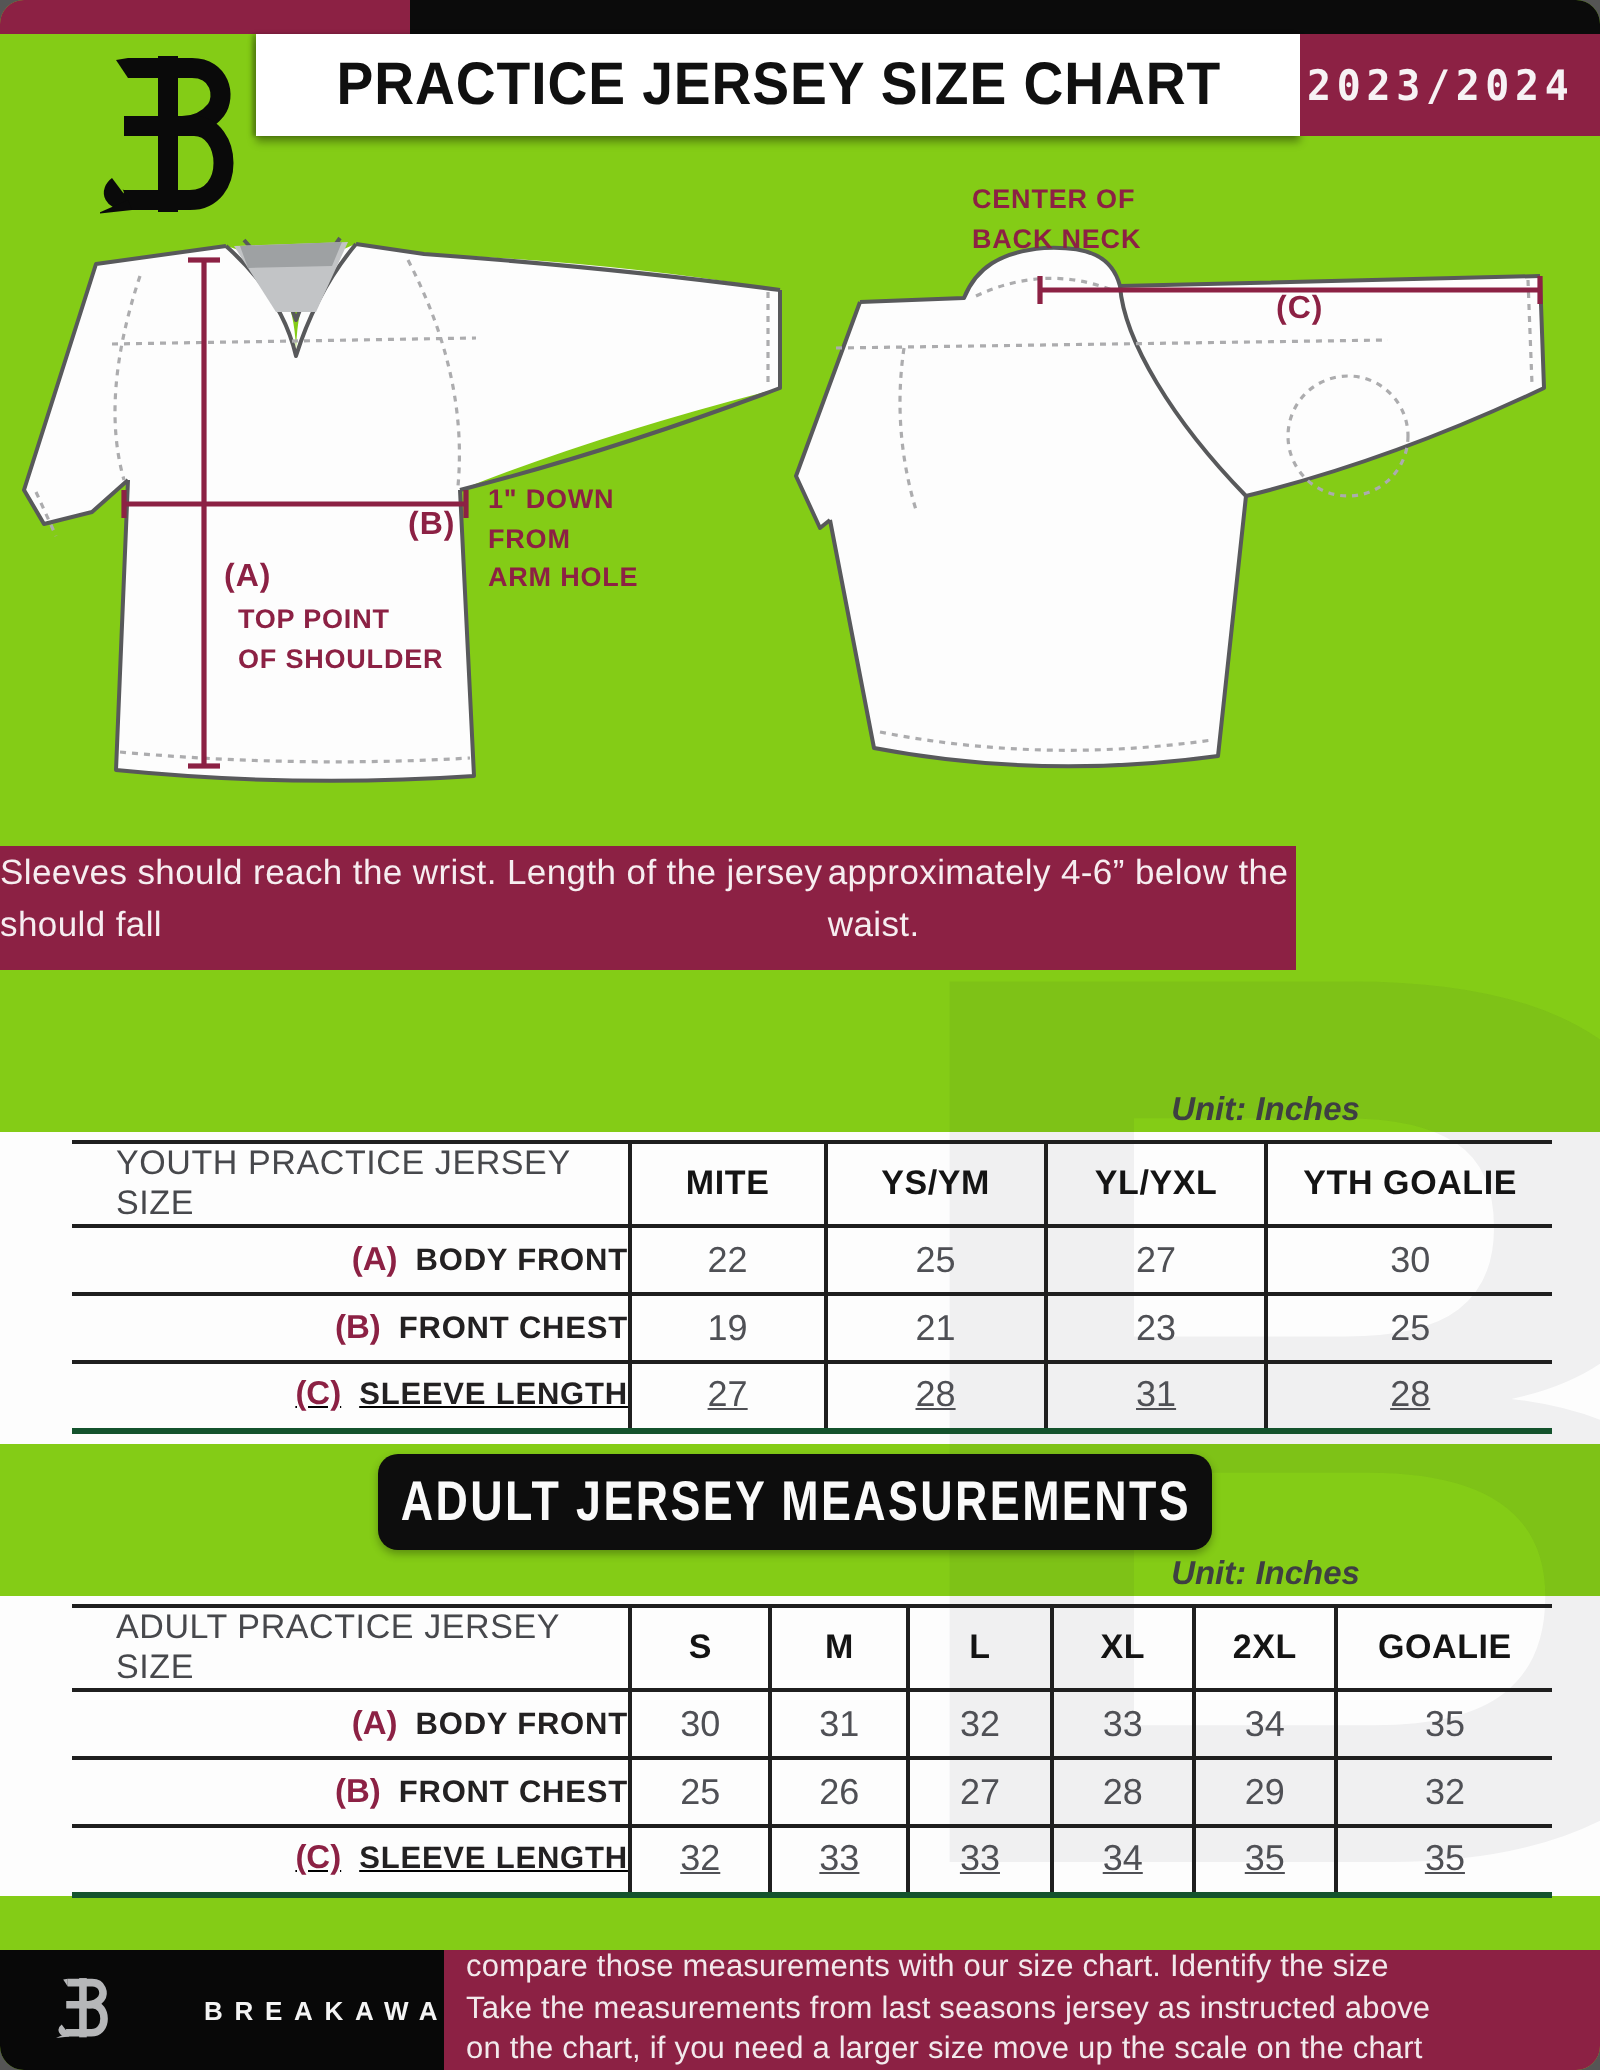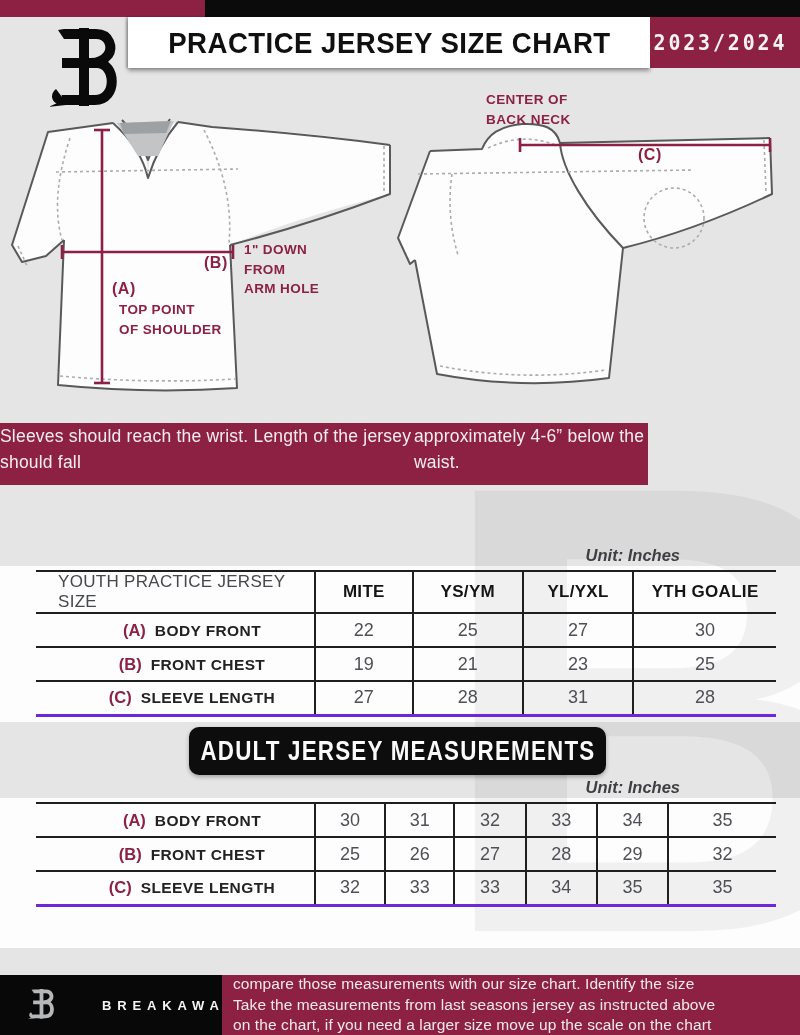--- a/index.html
+++ b/index.html
@@ -1,18 +1,18 @@
 <!DOCTYPE html>
 <html><head>
 <meta charset="utf-8">
 <style>
   * { margin:0; padding:0; box-sizing:border-box; }
   body { background:#555; font-family:"Liberation Sans", sans-serif; }
   #canvas { position:relative; width:800px; height:1035px; margin:0 auto;
-            background:#e5e5e5; overflow:hidden; }
+            background:#84cc16; overflow:hidden;border-radius:12px; }
 
   
   .strip-maroon { position:absolute; left:0; top:0; width:205px; height:17px; background:#8C2144; }
   .strip-black  { position:absolute; left:205px; top:0; width:595px; height:17px; background:#0B0B0B; }
   .title-box { position:absolute; left:128px; top:17px; width:522px; height:51px; background:#FFFFFF;
                display:flex; align-items:center; justify-content:center;
                box-shadow:0 3px 4px rgba(0,0,0,.35), -2px 0 2px rgba(0,0,0,.25); z-index:5; }
   .title-box h1 { font-size:30px; font-weight:bold; color:#101010; letter-spacing:.5px;
                   transform:scaleX(.92); white-space:nowrap; }
   .year-box { position:absolute; left:650px; top:17px; width:170px; height:51px; background:#8C2144;
@@ -46,27 +46,27 @@
   .section-bar span { color:#FAFAFA; font-size:28px; font-weight:bold; letter-spacing:1.5px;
                       transform:scaleX(.80); white-space:nowrap; }
   .unit-line { position:absolute; left:0; width:680px; text-align:right; z-index:3;
                font-style:italic; font-size:16.5px; font-weight:600; color:#3E3F42; }
   #unit-youth { top:546px; } #unit-adult { top:778px; }
 
   table.size-table { position:absolute; left:36px; width:740px; border-collapse:collapse;
                      table-layout:fixed; z-index:3; background:transparent; }
   #table-youth { top:570px; } #table-adult { top:802px; }
   .size-table td, .size-table th { border-top:2px solid #1F1F1F; padding:0; }
-  .size-table tr.last td { border-bottom:3px solid #6d28d9; }
+  .size-table tr.last td { border-bottom:3px solid #14532d;text-decoration:underline; }
   .size-table td.val, .size-table th.val { border-left:2px solid #1F1F1F; text-align:center; }
   .size-table th { height:35px; font-size:17px; font-weight:bold; color:#141414; letter-spacing:.3px; }
   .size-table td { height:34px; }
   th.lbl-head { font-weight:400; color:#47484C; text-align:left; padding-left:22px;
                 font-size:17px; letter-spacing:.3px; }
-  td.lbl { text-align:center; padding-left:34px; }
+  td.lbl { text-align:right; padding-left:34px; }
   td.lbl .tag { color:#8C2144; font-weight:bold; font-size:16.5px; margin-right:9px; }
   td.lbl .nm  { color:#232122; font-weight:600; font-size:15.5px; letter-spacing:.4px; }
   td.val { font-size:18px; color:#4F5055; }
 
   
   .footer-black { position:absolute; left:0; top:975px; width:222px; height:60px; background:#080808;
                   display:flex; align-items:center; z-index:4; }
   .footer-maroon { position:absolute; left:222px; top:975px; width:578px; height:60px; background:#8C2144;
                    display:flex; flex-direction:column; justify-content:center; padding-left:11px; z-index:4; }
   .footer-maroon div { color:#F2E9EC; font-size:15.5px; line-height:1.33; letter-spacing:.1px; white-space:nowrap; }
@@ -235,20 +235,29 @@
     <colgroup>
         <col style="width:37.7%">
         <col style="width:9.5%">
         <col style="width:9.3%">
         <col style="width:9.7%">
         <col style="width:9.6%">
         <col style="width:9.6%">
         <col style="width:14.6%">
       </colgroup>
     <tbody>
+        <tr>
+      <th class="lbl-head">ADULT PRACTICE JERSEY SIZE</th>
+      <th class="val">S</th>
+      <th class="val">M</th>
+      <th class="val">L</th>
+      <th class="val">XL</th>
+      <th class="val">2XL</th>
+      <th class="val">GOALIE</th>
+    </tr>
     <tr>
       <td class="lbl"><span class="tag">(A)</span><span class="nm">BODY FRONT</span></td>
       <td class="val">30</td>
       <td class="val">31</td>
       <td class="val">32</td>
       <td class="val">33</td>
       <td class="val">34</td>
       <td class="val">35</td>
     </tr>
     <tr>

